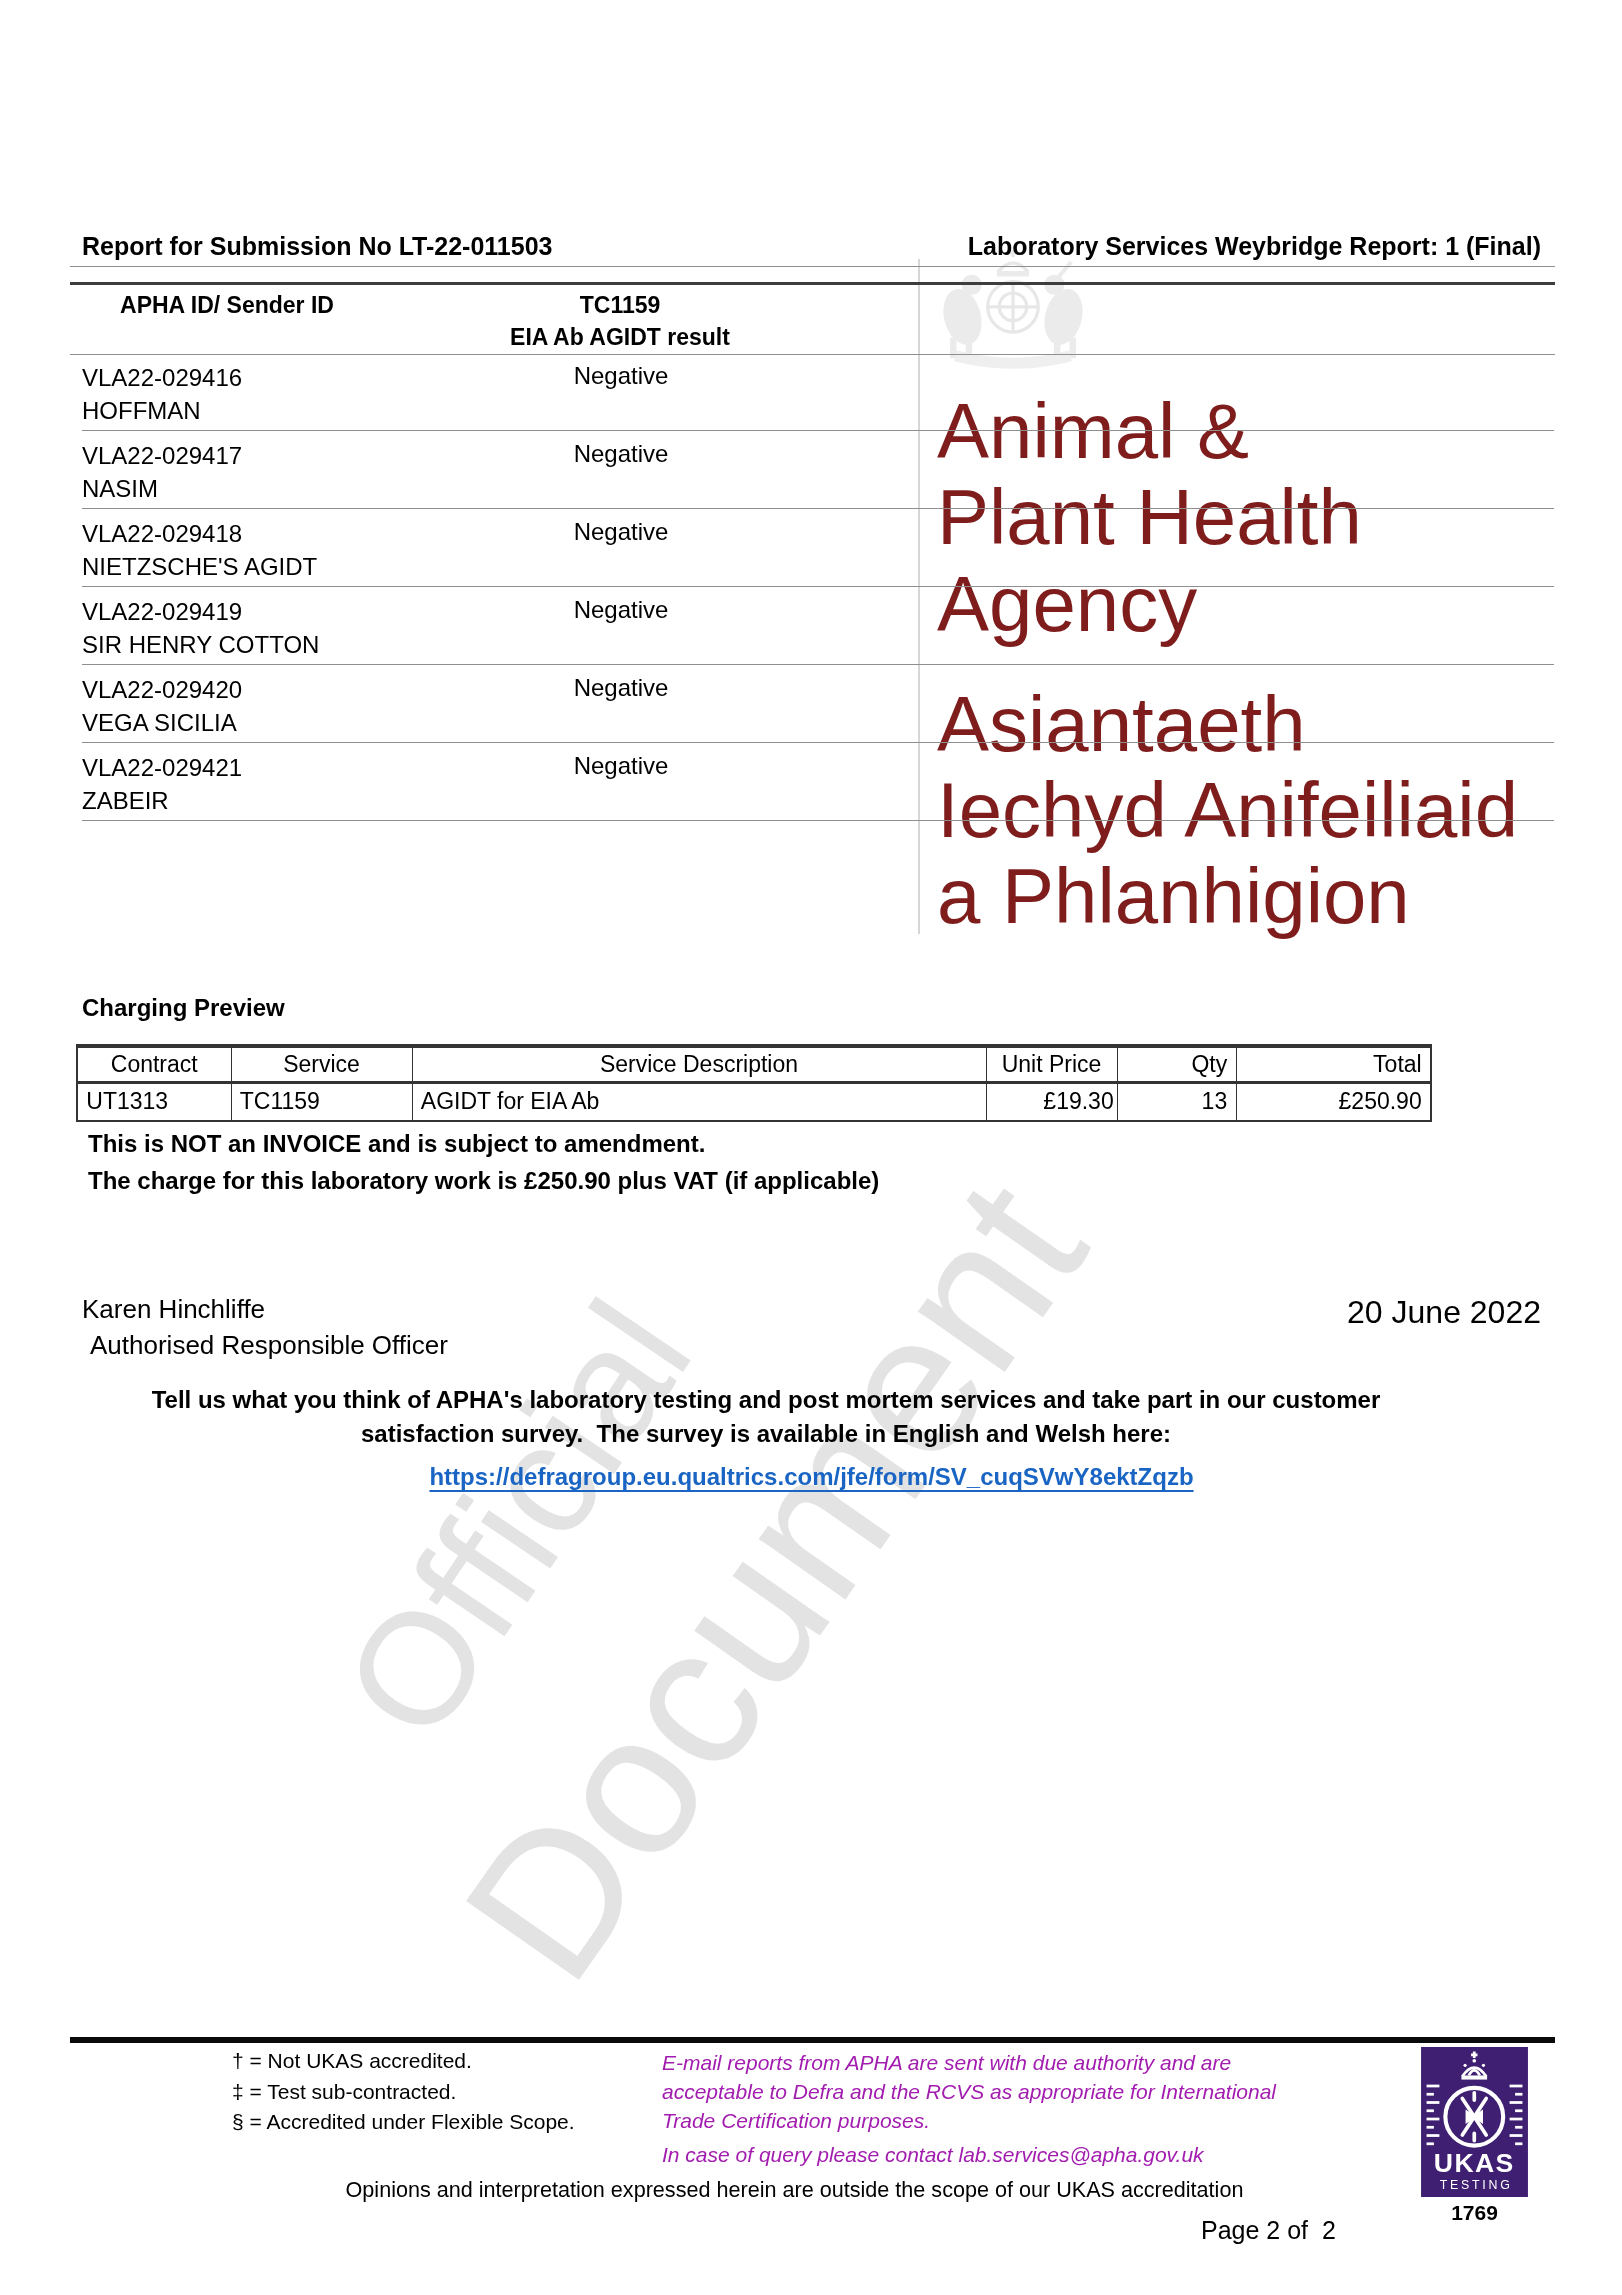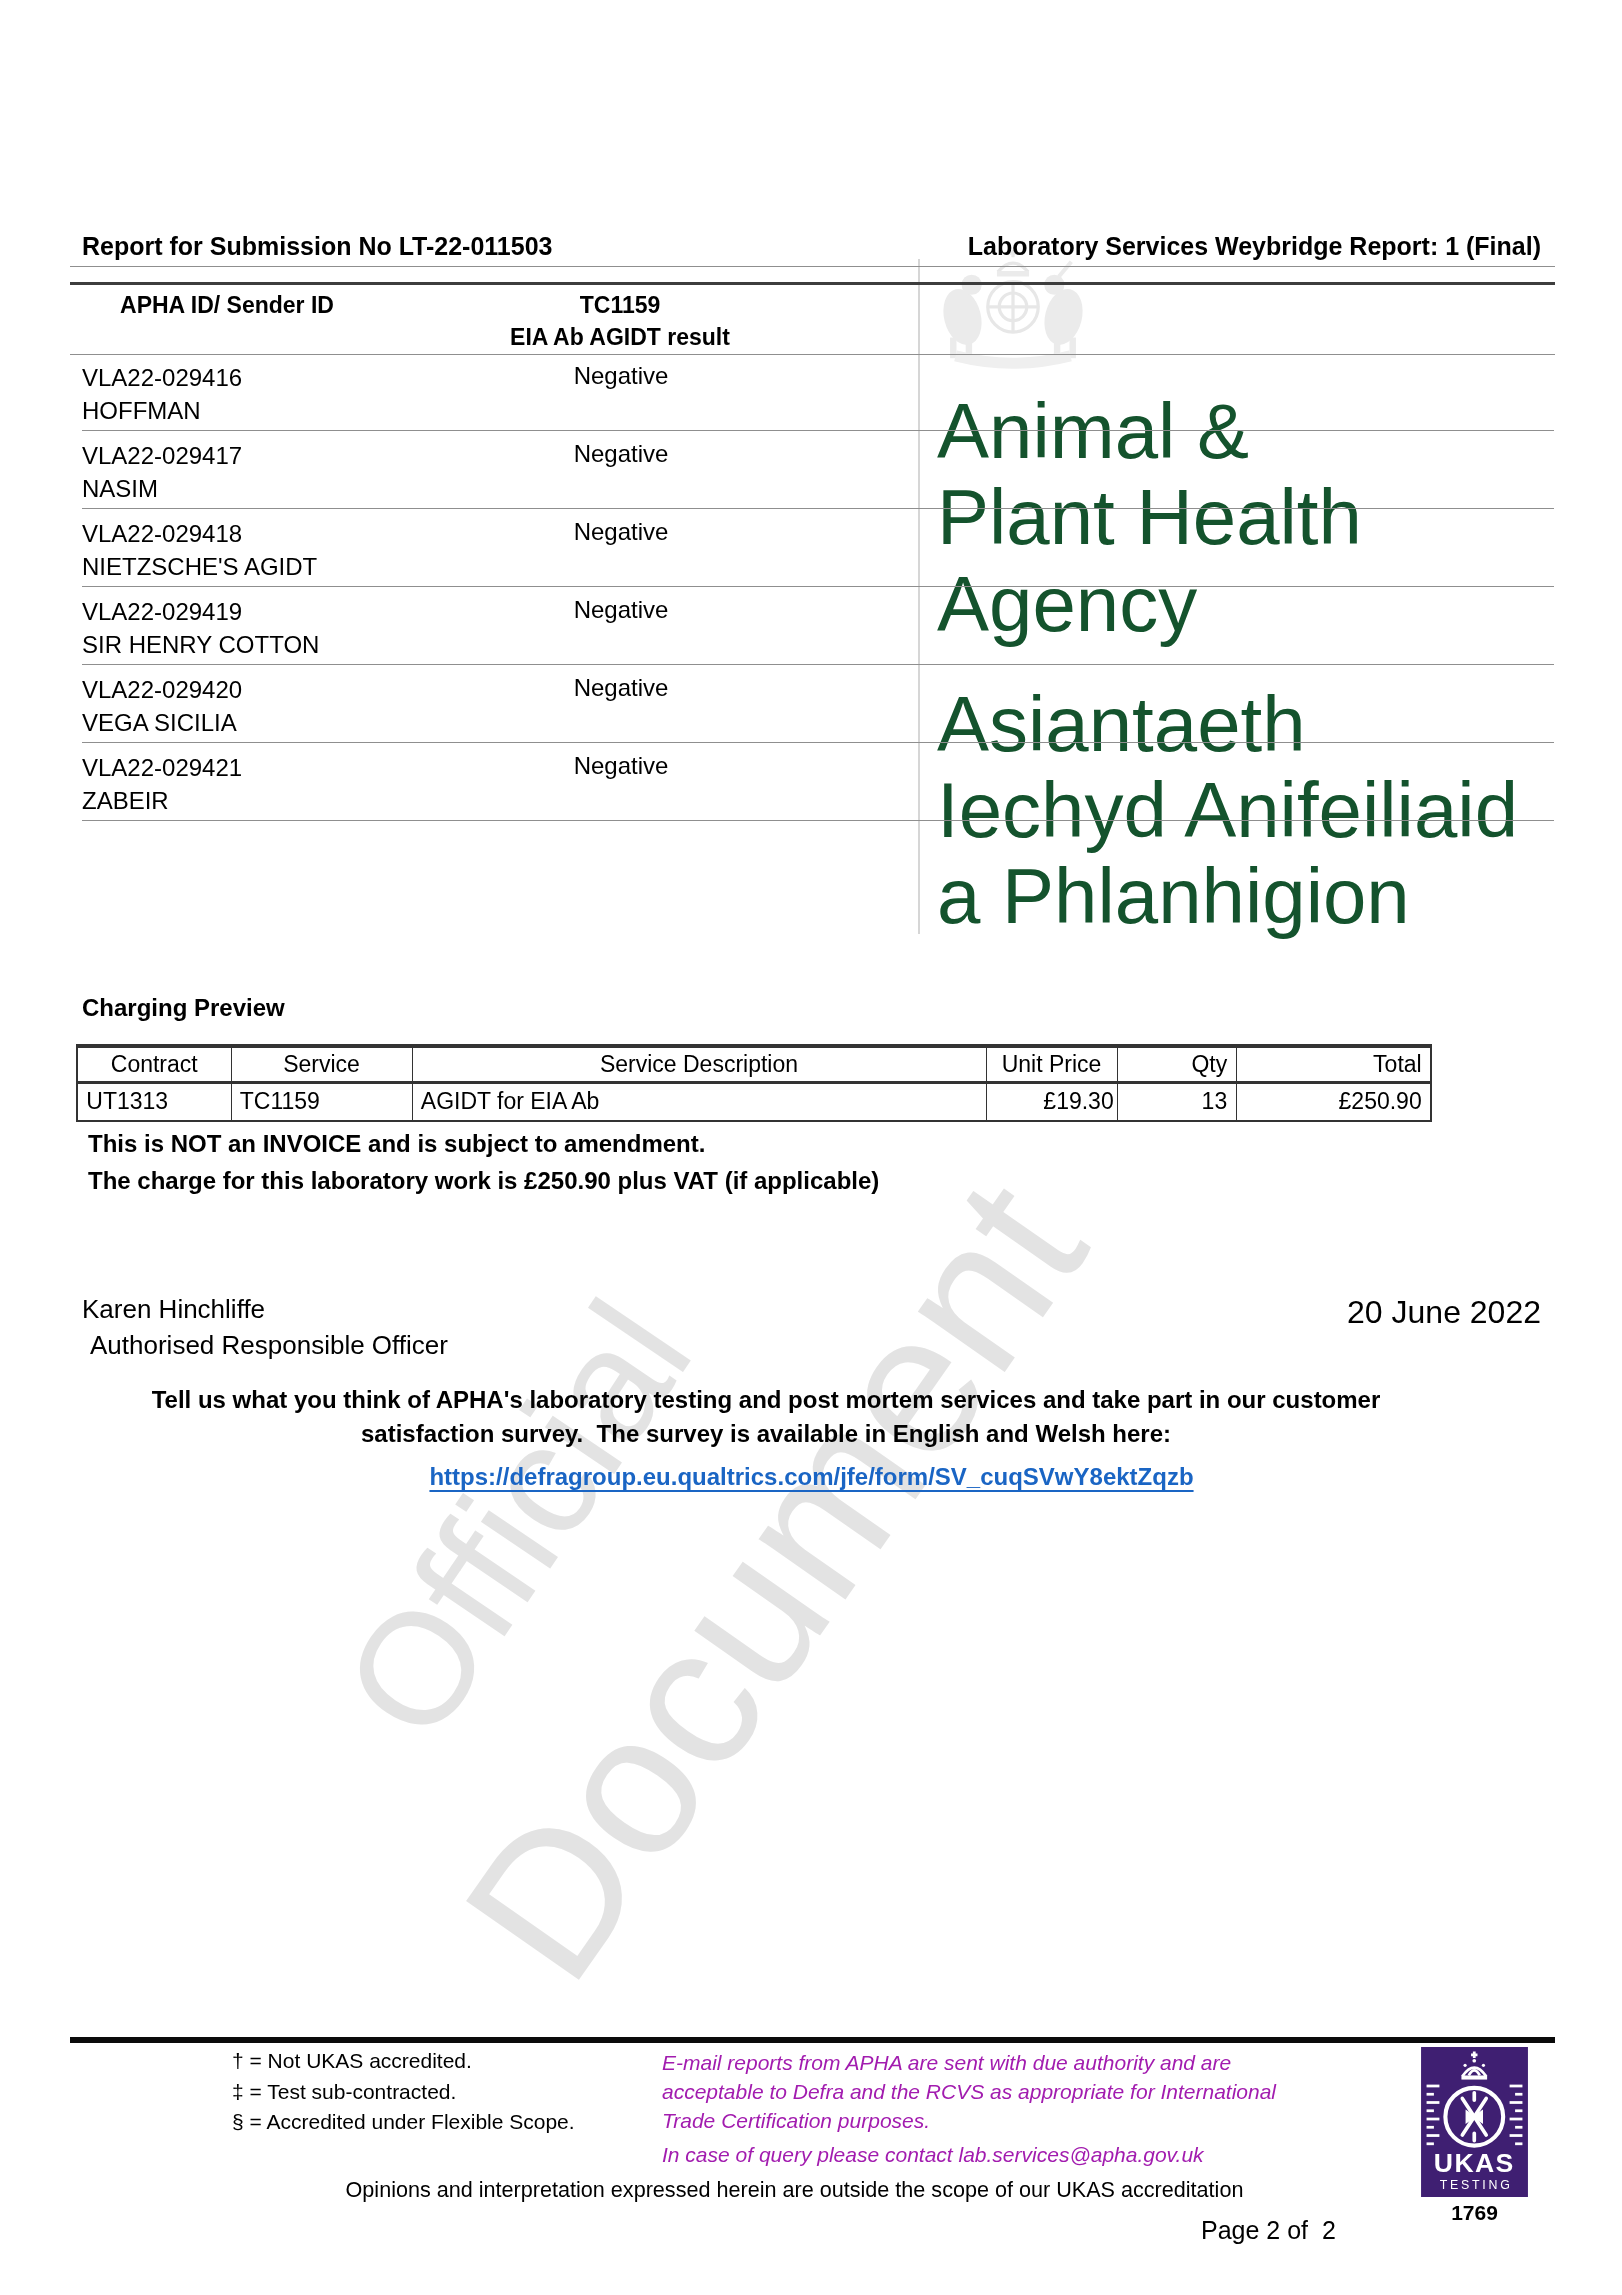--- a/index.html
+++ b/index.html
@@ -3,21 +3,21 @@
 <meta charset="utf-8">
 <style>
   html,body { margin:0; padding:0; background:#ffffff; }
   .page {
     position:relative; width:1623px; height:2295px; background:#ffffff;
     font-family:"Liberation Sans", sans-serif; color:#000; overflow:hidden;
   }
 
   
   .wm-keyline { position:absolute; left:918px; top:259px; width:2.3px; height:675px; background:#d6d6d6; }
-  .wm-line { position:absolute; left:937px; font-size:78px; line-height:86px; color:#14532d; white-space:nowrap; }
+  .wm-line { position:absolute; left:937px; font-size:78px; line-height:86px; color:#7f1d1d; white-space:nowrap; }
   .wm-diag { position:absolute; color:#e3e3e3; line-height:1; white-space:nowrap;
              transform-origin:left bottom; z-index:0; }
   #wm-official { left:448px; top:1605px; font-size:158px; transform:rotate(-56deg); }
   #wm-document { left:595px; top:1811px; font-size:200px; transform:rotate(-55deg); }
   .crest { position:absolute; left:928px; top:248px; z-index:0; }
 
   
   .hdr-left  { position:absolute; left:82px;  top:232px; font-size:25px; font-weight:bold; z-index:2; }
   .hdr-right { position:absolute; right:82px; top:232px; font-size:25px; font-weight:bold; z-index:2; }
   .rule-thin { position:absolute; left:70px; top:266px; width:1485px; height:1.4px;  background:#8f8f8f; z-index:1; }

